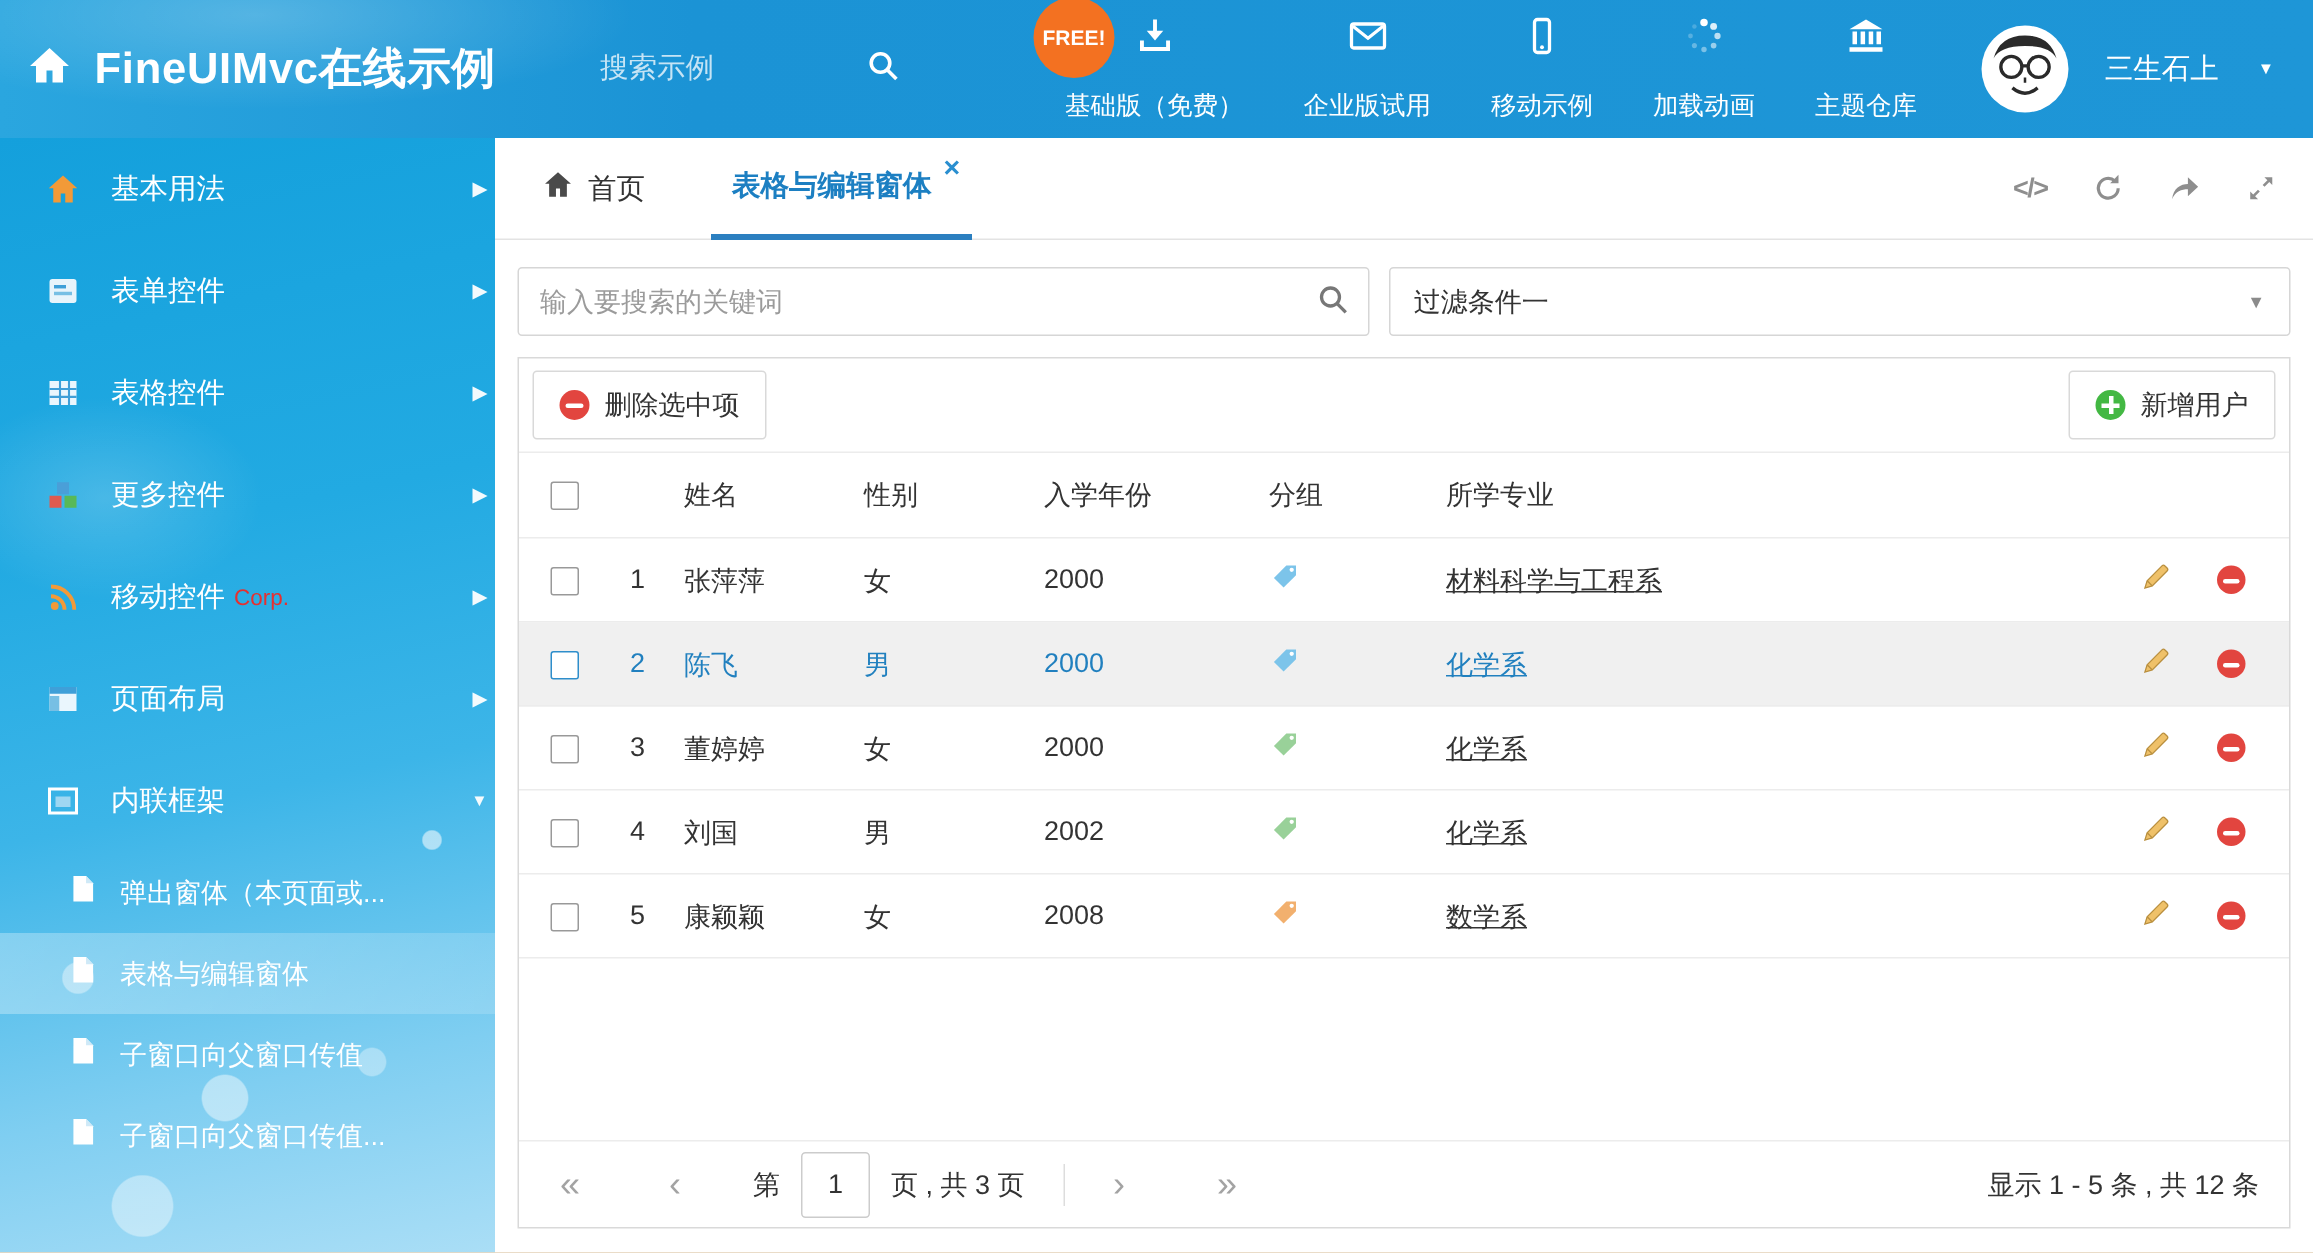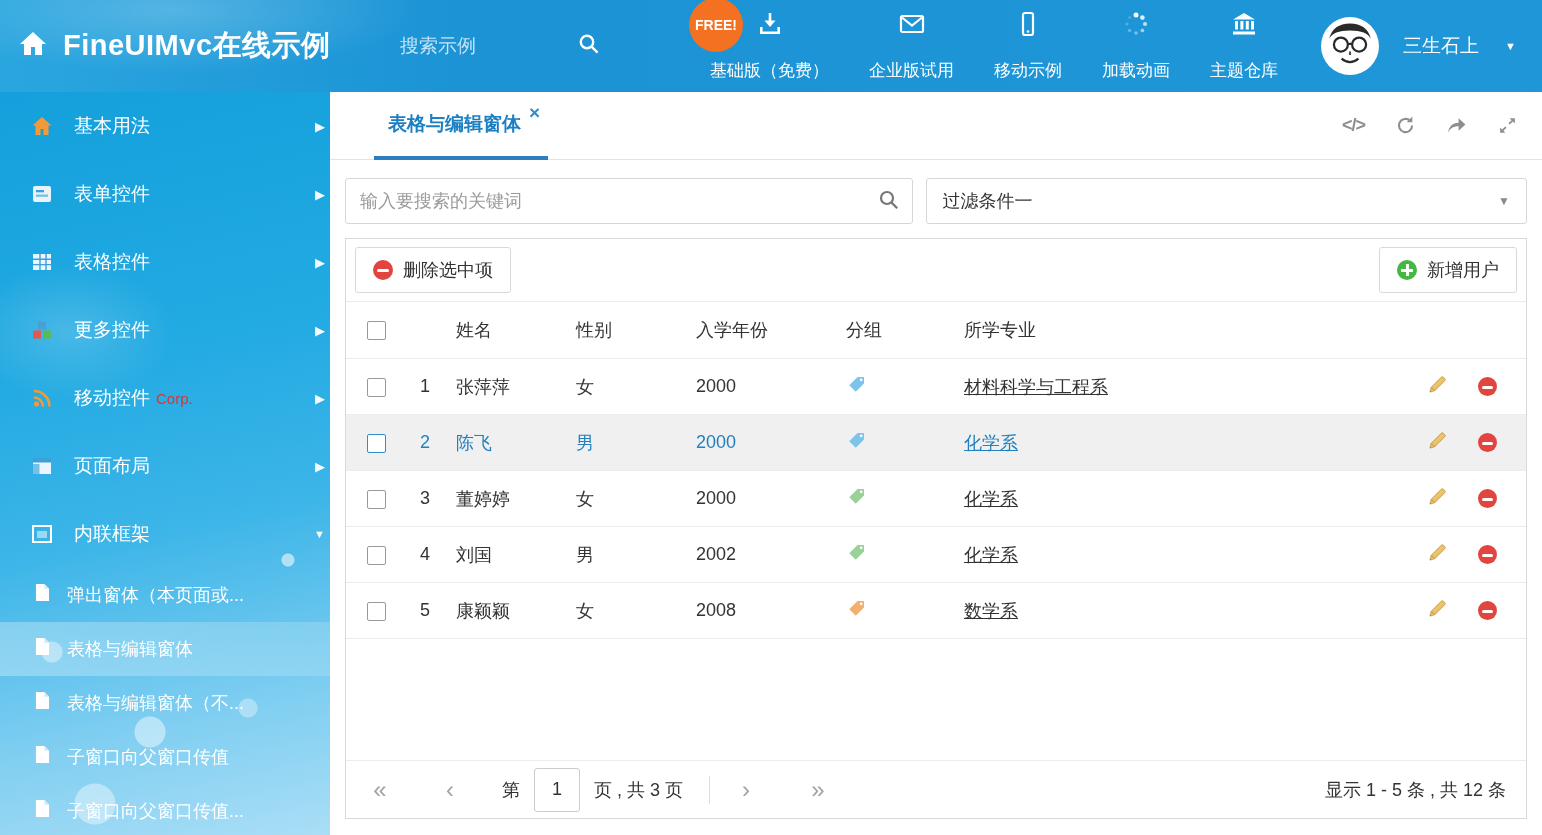--- a/index.html
+++ b/index.html
@@ -37,21 +37,21 @@
       radial-gradient(circle at 150px 640px, rgba(255,255,255,.45) 0 15px, rgba(255,255,255,0) 16px),
       radial-gradient(circle at 248px 616px, rgba(255,255,255,.35) 0 9px, rgba(255,255,255,0) 10px),
       radial-gradient(circle at 95px 712px, rgba(255,255,255,.40) 0 20px, rgba(255,255,255,0) 21px),
       radial-gradient(ellipse 140px 90px at 70px 240px, rgba(255,255,255,.18), transparent 75%),
       linear-gradient(168deg,#14a0dc 0%,#22aae2 35%,#3cb5e8 58%,#7fcef1 82%,#aadef6 100%);}
   .nav-item{height:68px;display:flex;align-items:center;padding:0 5px 0 30px;font-size:19px;cursor:pointer;}
   .nav-ico{width:24px;height:24px;margin-right:20px;display:inline-flex;align-items:center;justify-content:center;}
   .nav-label{flex:1;white-space:nowrap;}
   .corp-badge{color:#e63030;font-size:15px;margin:0 8px 0 6px;}
   .chev{font-size:13px;opacity:.95;}
-  .sub-item{height:54px;display:flex;align-items:center;padding-left:35px;gap:17px;font-size:18px;cursor:pointer;white-space:nowrap;}
+  .sub-item{height:54px;display:flex;align-items:center;padding-left:48px;gap:17px;font-size:18px;cursor:pointer;white-space:nowrap;}
   .sub-item.selected{background:linear-gradient(90deg,rgba(255,255,255,.30),rgba(255,255,255,.16));}
 
   
   .main{flex:1;min-width:0;display:flex;flex-direction:column;background:#fff;}
   .tabbar{height:68px;border-bottom:1px solid #e3e3e3;display:flex;align-items:stretch;padding:0 24px 0 16px;box-sizing:border-box;}
   .tab-home{display:flex;align-items:center;gap:10px;padding:0 16px;font-size:19px;color:#333;cursor:pointer;}
   .tab-active{display:flex;align-items:center;margin-left:28px;padding:0 8px 0 14px;font-size:19px;font-weight:bold;color:#1c7fc2;
     border-bottom:4px solid #2b7fc0;margin-bottom:-1px;cursor:pointer;}
   .tab-close{align-self:flex-start;margin:11px 0 0 8px;font-size:19px;font-weight:bold;line-height:1;color:#2a8fd0;cursor:pointer;}
   .tab-tools{margin-left:auto;display:flex;align-items:center;gap:30px;color:#8e8e8e;}
@@ -307,45 +307,44 @@
         </span>
         <span>表格与编辑窗体</span>
       </div>
       <div class="sub-item">
         <span>
           <svg viewBox="0 0 16 20" width="15" height="19">
               <path d="M1 1h9l5 5v13H1z" fill="#fff"></path>
               <path d="M10 1l5 5h-5z" fill="#cfe9f7"></path>
             </svg>
         </span>
-        <span>表格与编辑窗体（不...</span>
+        <span>子窗口向父窗口传值</span>
       </div>
       <div class="sub-item">
         <span>
           <svg viewBox="0 0 16 20" width="15" height="19">
               <path d="M1 1h9l5 5v13H1z" fill="#fff"></path>
               <path d="M10 1l5 5h-5z" fill="#cfe9f7"></path>
             </svg>
         </span>
-        <span>子窗口向父窗口传值</span>
-      </div>
-      <div class="sub-item">
-        <span>
-          <svg viewBox="0 0 16 20" width="15" height="19">
-              <path d="M1 1h9l5 5v13H1z" fill="#fff"></path>
-              <path d="M10 1l5 5h-5z" fill="#cfe9f7"></path>
-            </svg>
-        </span>
         <span>子窗口向父窗口传值...</span>
       </div>
     </aside>
 
     <main class="main">
 
       <div class="tabbar">
+        <div class="tab-home">
+          <span>
+            <svg viewBox="0 0 22 22" width="20" height="20">
+                <path d="M11 2L1.5 10.5h3V20h5v-6h3v6h5v-9.5h3z" fill="#4a4a4a"></path>
+              </svg>
+          </span>
+          <span>首页</span>
+        </div>
         <div class="tab-active">
           <span>表格与编辑窗体</span>
           <span class="tab-close">×</span>
         </div>
         <div class="tab-tools">
           <span class="tool code">&lt;/&gt;</span>
           <span class="tool">
             <svg viewBox="0 0 20 20" width="21" height="21">
                 <path d="M16.3 10a6.3 6.3 0 1 1-2.1-4.7" fill="none" stroke="currentColor" stroke-width="2"></path>
                 <path d="M16.5 1.5v5.3h-5.3z" fill="currentColor"></path>

